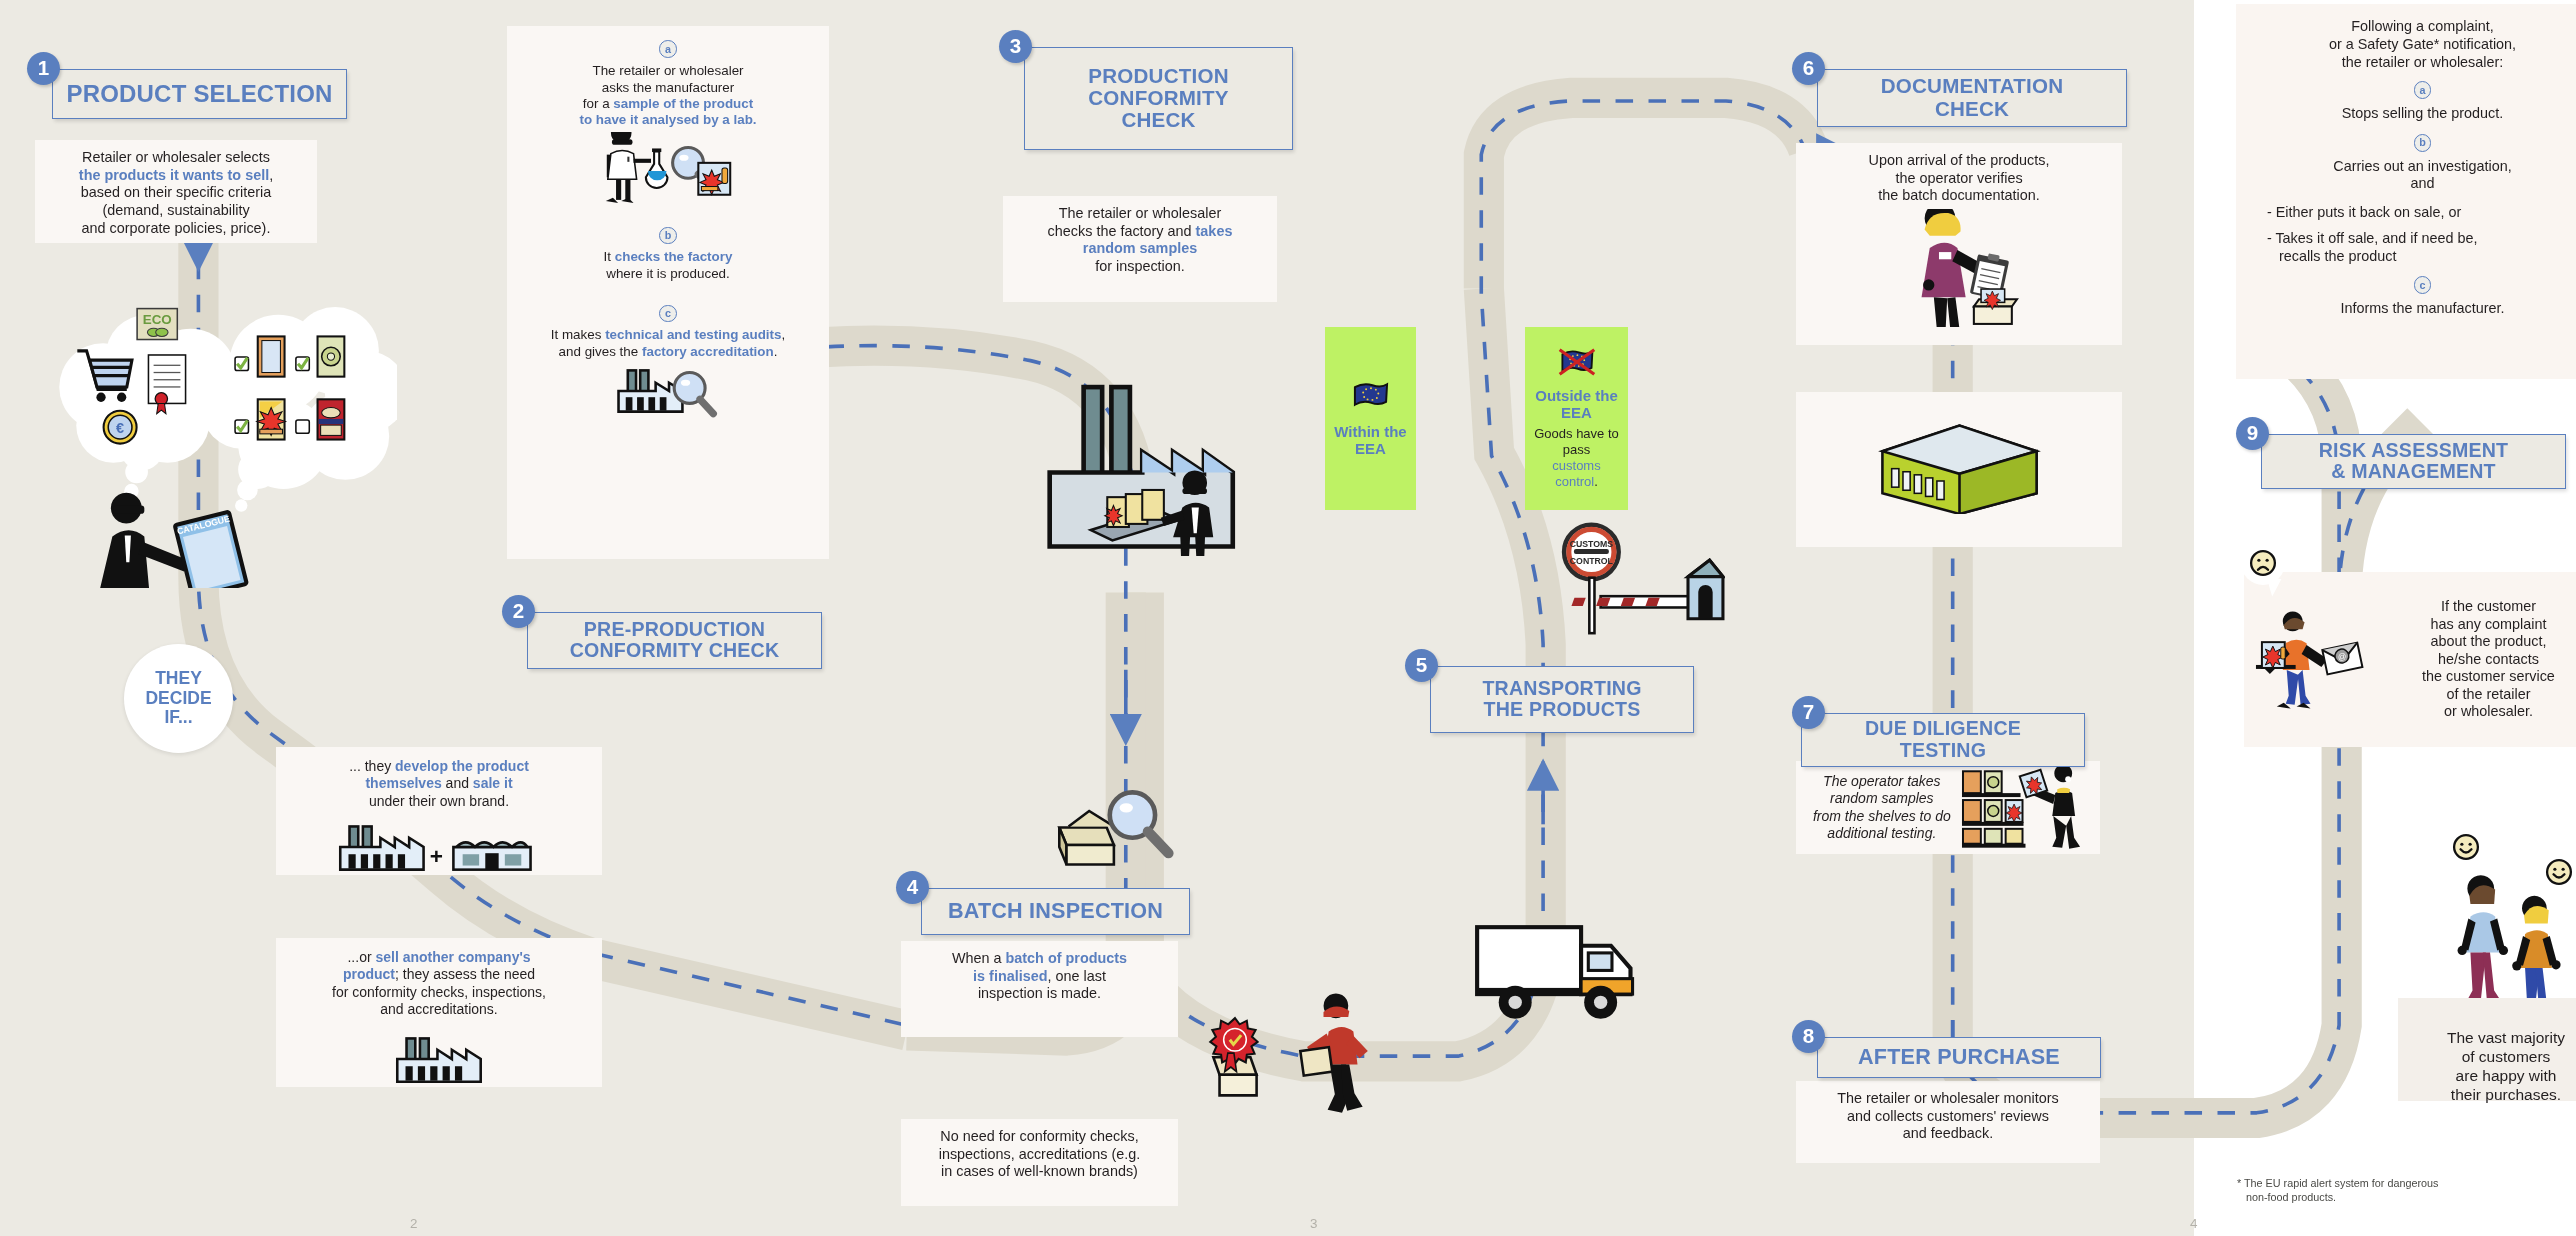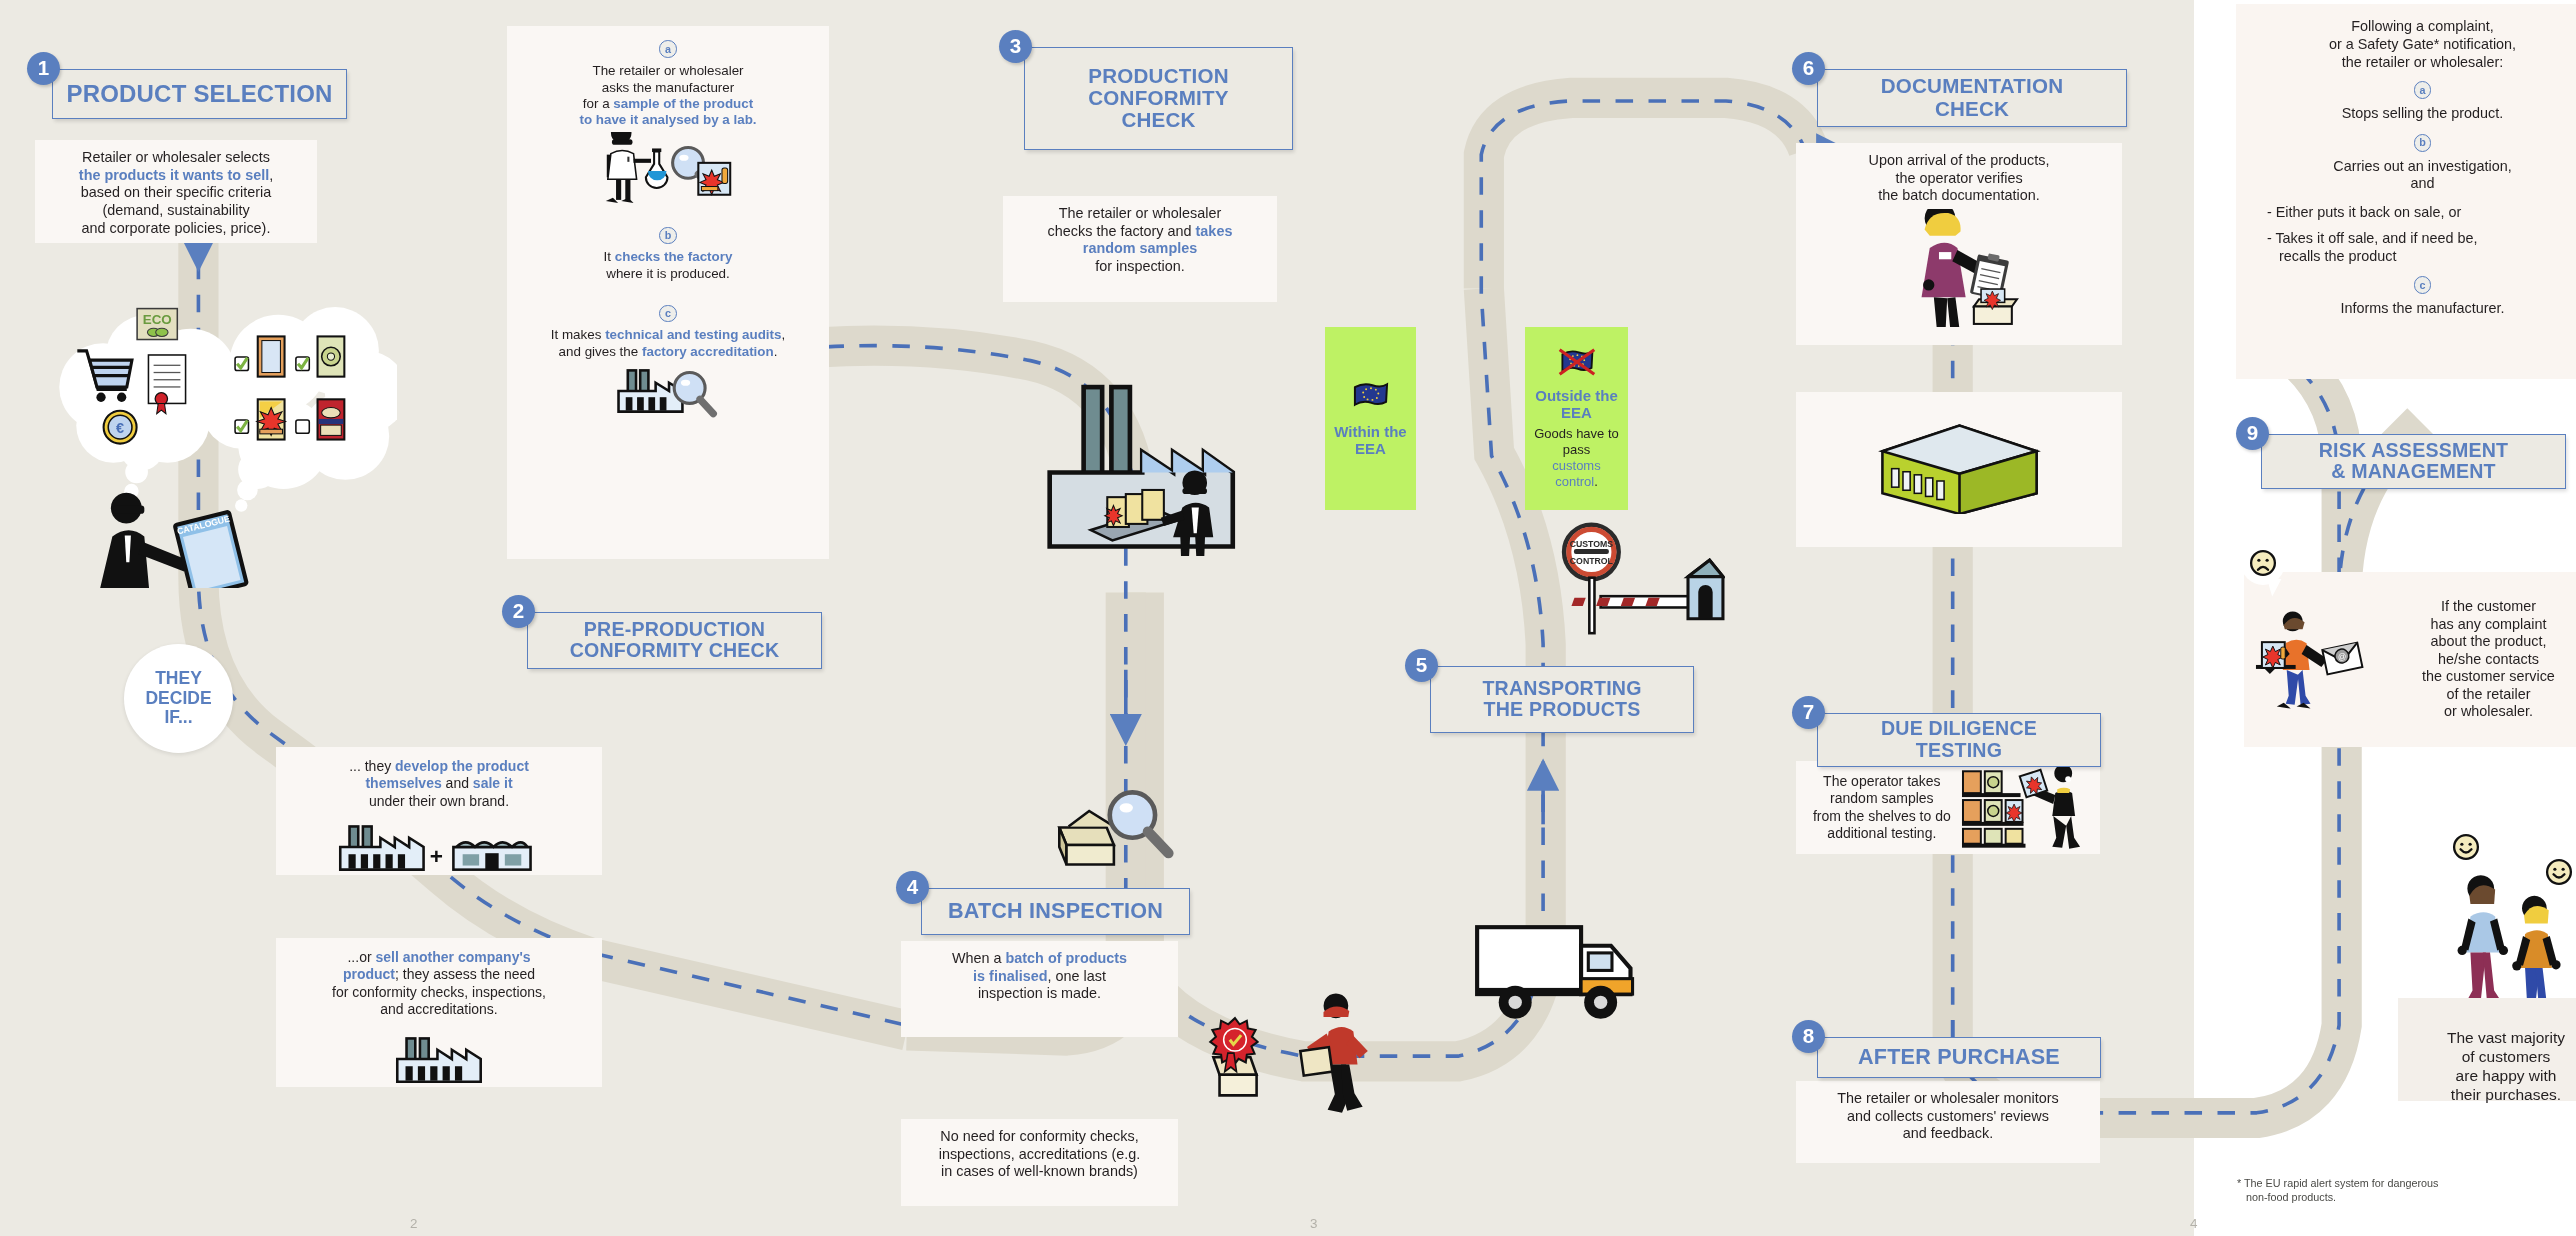--- a/index.html
+++ b/index.html
@@ -621,24 +621,24 @@
           <rect x="70" y="118" width="14" height="36"></rect>
       <rect x="92" y="124" width="14" height="36"></rect>
           <rect x="114" y="130" width="14" height="36"></rect>
       <rect x="136" y="136" width="14" height="36"></rect>
     </g>
   </svg>
 </div>
 
 <div class="step" style="left:1792px; top:696px; width:309px; height:77px;">
   <div class="step-badge">7</div>
-  <div class="step-title" style="left:25px; top:16.5px; width:284px; height:54px; font-size:19.6px;">DUE DILIGENCE<br>TESTING</div>
+  <div class="step-title" style="left:9px; top:16.5px; width:284px; height:54px; font-size:19.6px;">DUE DILIGENCE<br>TESTING</div>
 </div>
 <div class="card" style="left:1796px; top:761px; width:304px; height:93px; font-size:14px; display:flex; align-items:center;">
-  <span style="width:54%; display:block;">
+  <span style="width:54%; display:block;font-style:italic;">
     The operator takes<br>random samples<br>from the shelves to do<br>additional testing.
   </span>
   <svg viewBox="0 0 260 170" width="129" height="85">
     <g>
       <rect x="6" y="12" width="36" height="44" fill="#e5a05c" stroke="#111" stroke-width="4"></rect>
       <rect x="50" y="12" width="34" height="44" fill="#dfe4b8" stroke="#111" stroke-width="4"></rect>
       <circle cx="67" cy="34" r="11" fill="#c8d48d" stroke="#111" stroke-width="3"></circle>
       <rect x="4" y="56" width="118" height="8" fill="#111"></rect>
       <rect x="6" y="70" width="36" height="44" fill="#e5a05c" stroke="#111" stroke-width="4"></rect>
       <rect x="50" y="70" width="34" height="44" fill="#dfe4b8" stroke="#111" stroke-width="4"></rect>

